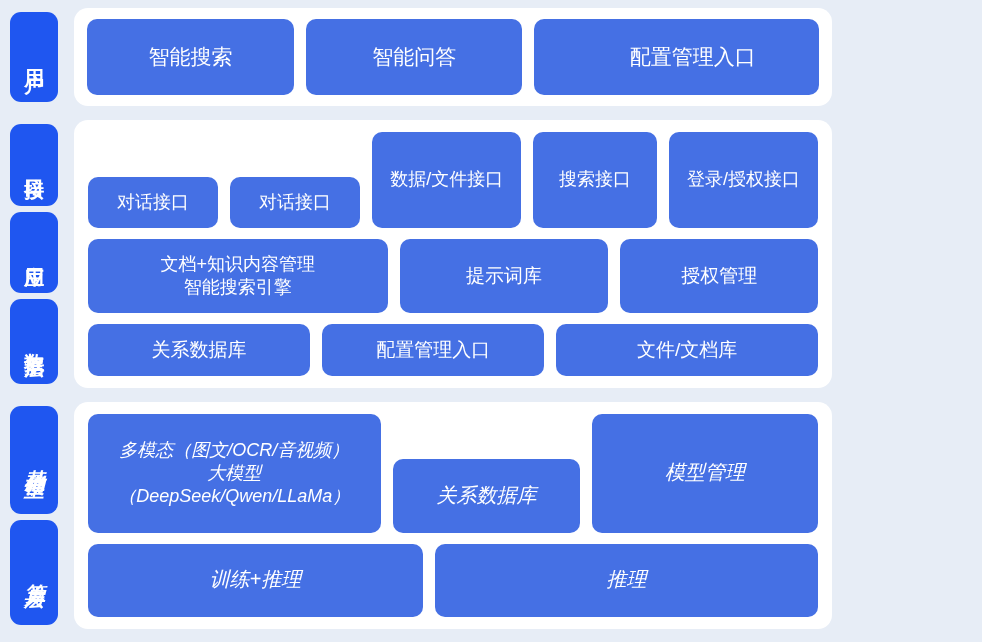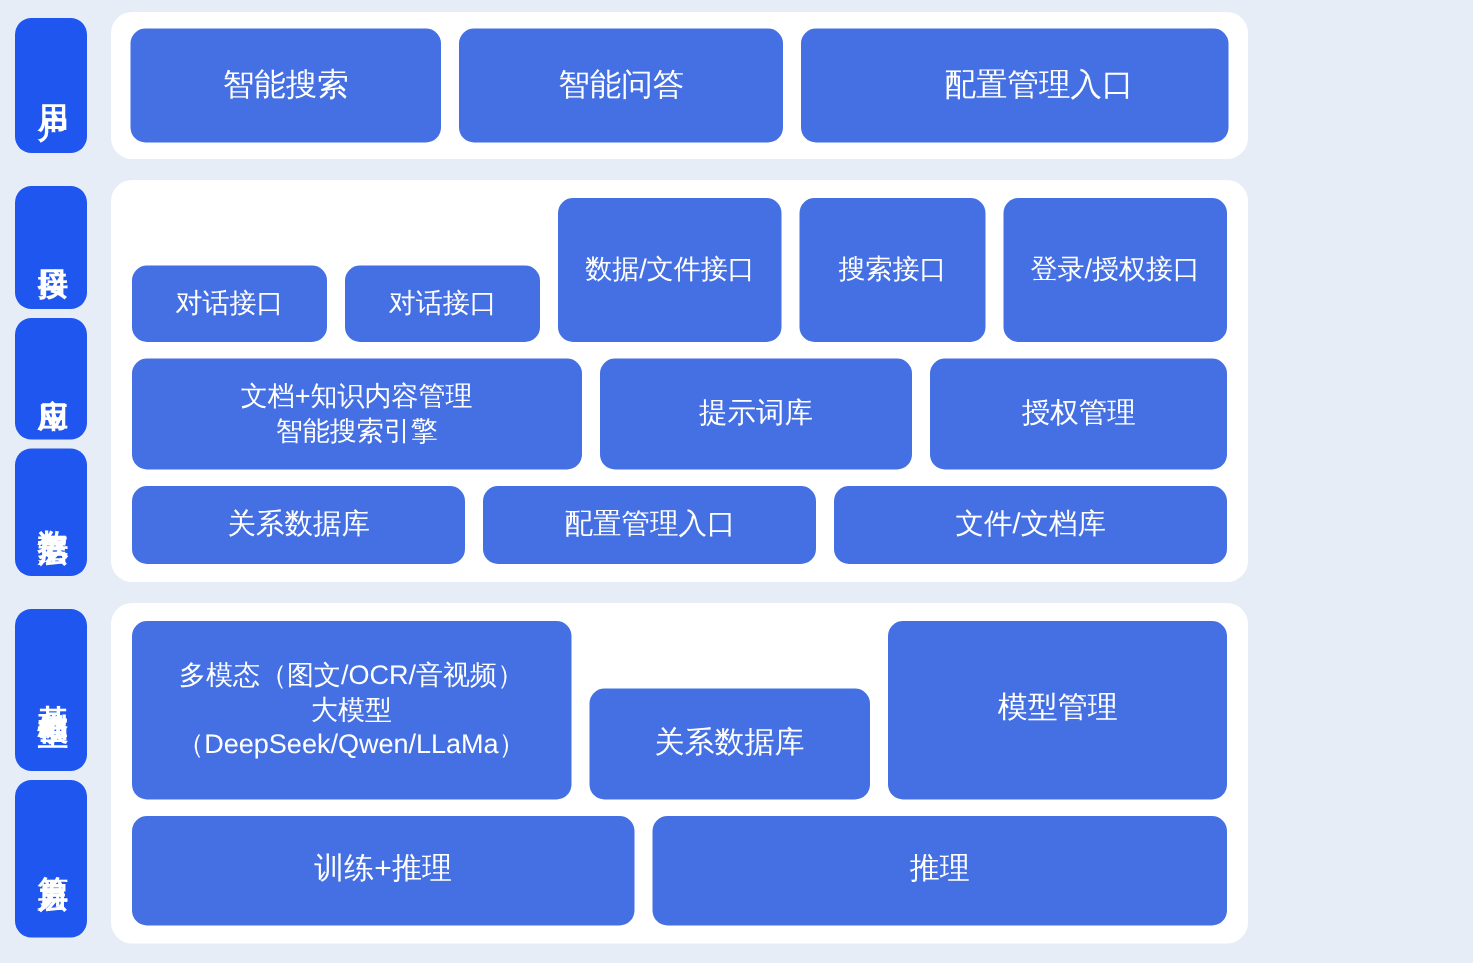--- a/index.html
+++ b/index.html
@@ -29,21 +29,21 @@
   
   .band {
     display: flex;
     align-items: stretch;
     gap: 16px;
     position: relative;
   }
 
   .band-users   { height: 98px; }
   .band-middle  { height: 268px; }
-  .band-bottom  { height: 227px; }
+  .band-bottom  { height: 227px; font-style: italic; }
 
   
   .rail {
     width: 48px;
     flex: 0 0 48px;
     display: flex;
     flex-direction: column;
     gap: 6px;
     padding: 4px 0;
   }

